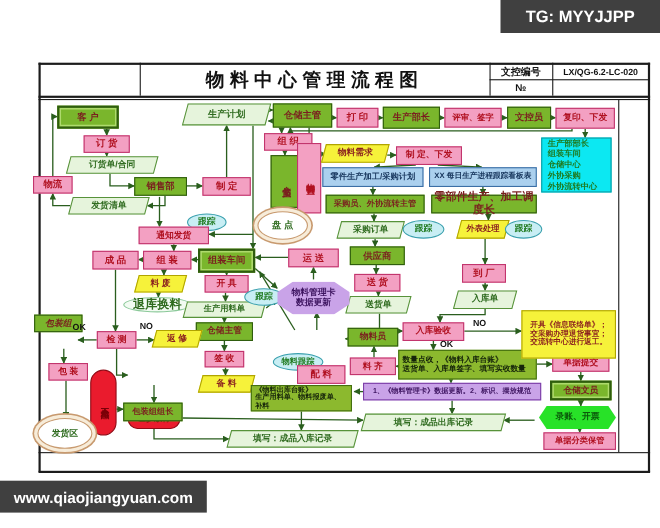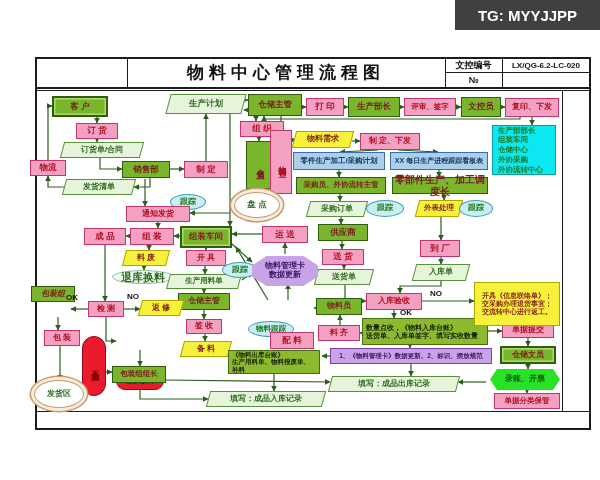--- a/index.html
+++ b/index.html
@@ -237,14 +237,17 @@
       <div class="node para para" style="left: 208px; top: 391px; width: 116px; height: 16px; font-size: 8px;"><div class="pbg lgreen"></div><span class="ptxt lgreen">填写：成品入库记录</span></div>
       <div class="node label label" style="left: 62px; top: 293px; width: 20px; height: 10px; font-size: 8px;">OK</div>
       <div class="node label label" style="left: 123px; top: 292px; width: 20px; height: 10px; font-size: 8px;">NO</div>
       <div class="node label label" style="left: 426px; top: 289px; width: 20px; height: 10px; font-size: 8px;">NO</div>
       <div class="node label label" style="left: 396px; top: 308px; width: 20px; height: 10px; font-size: 8px;">OK</div>
     </div>
 
   <div class="wm" id="wm-top">
     <span>TG: MYYJJPP</span>
   </div>
+  <div class="wm" id="wm-bottom">
+    <span>www.qiaojiangyuan.com</span>
+  </div>
 
 </div>
 
 </body></html>

